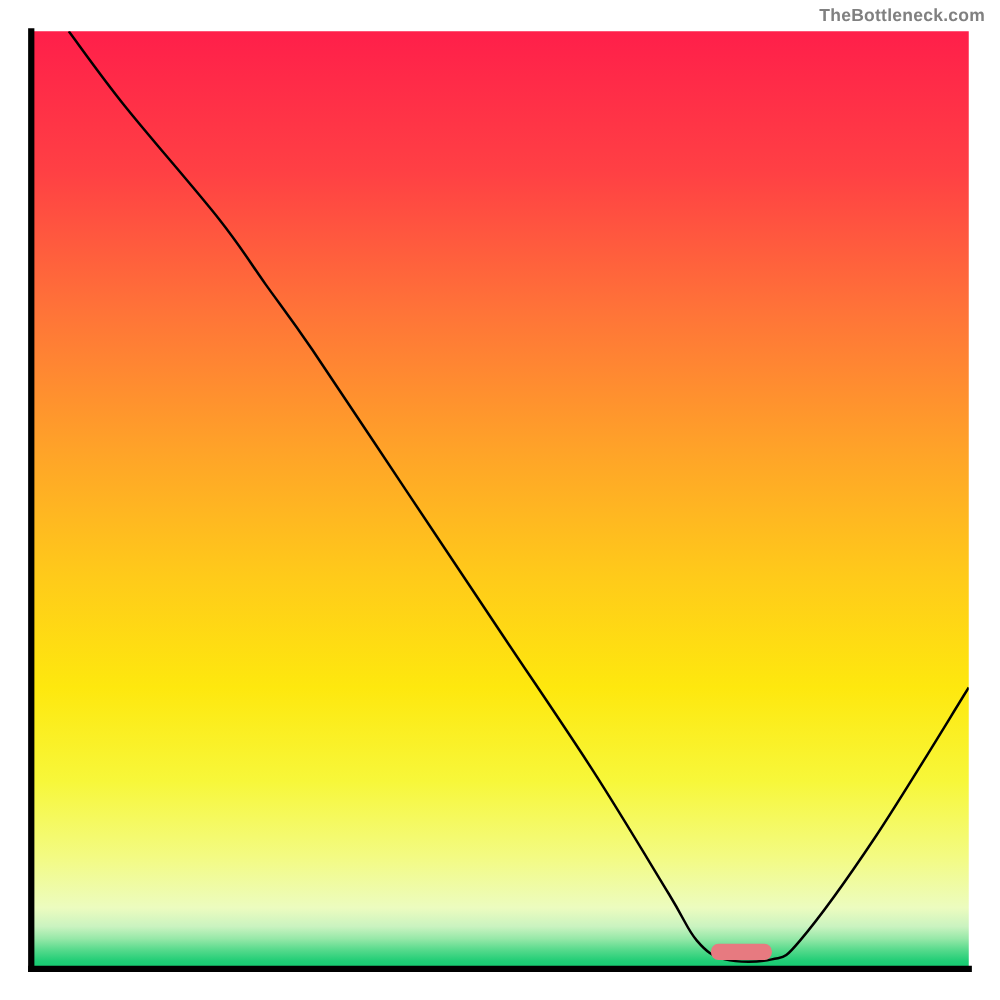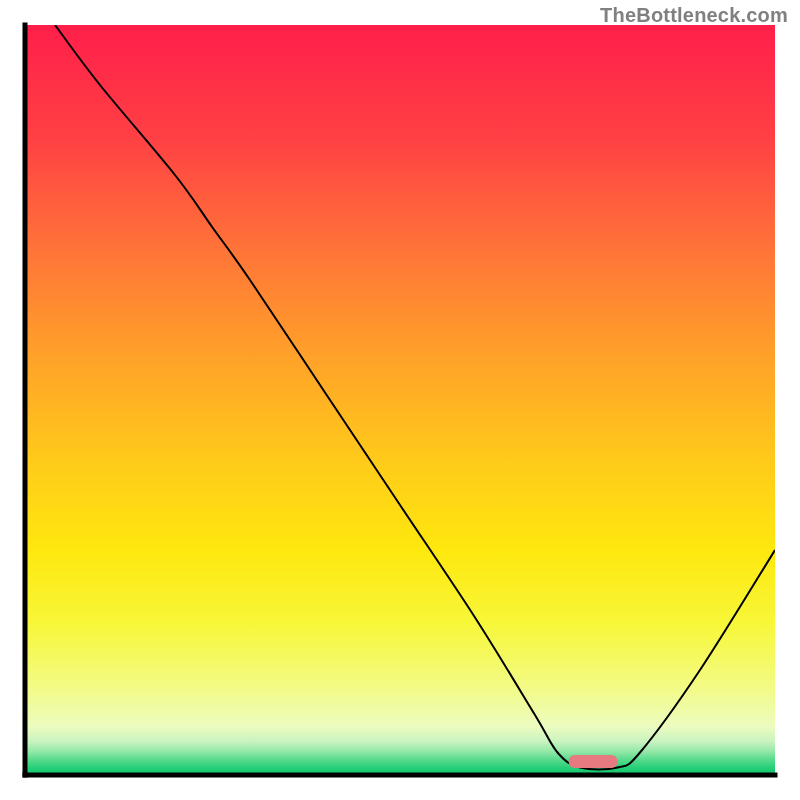--- a/index.html
+++ b/index.html
@@ -15,21 +15,21 @@
     position: absolute;
     top: 0;
     left: 0;
     width: 800px;
     height: 800px;
   }
   .watermark {
     position: absolute;
     top: 4px;
     right: 12px;
-    font-size: 20px;
+    font-size: 14px;
     font-weight: bold;
     color: #808080;
     letter-spacing: 0.2px;
     user-select: none;
   }
   svg {
     display: block;
   }
 </style>
 </head>

